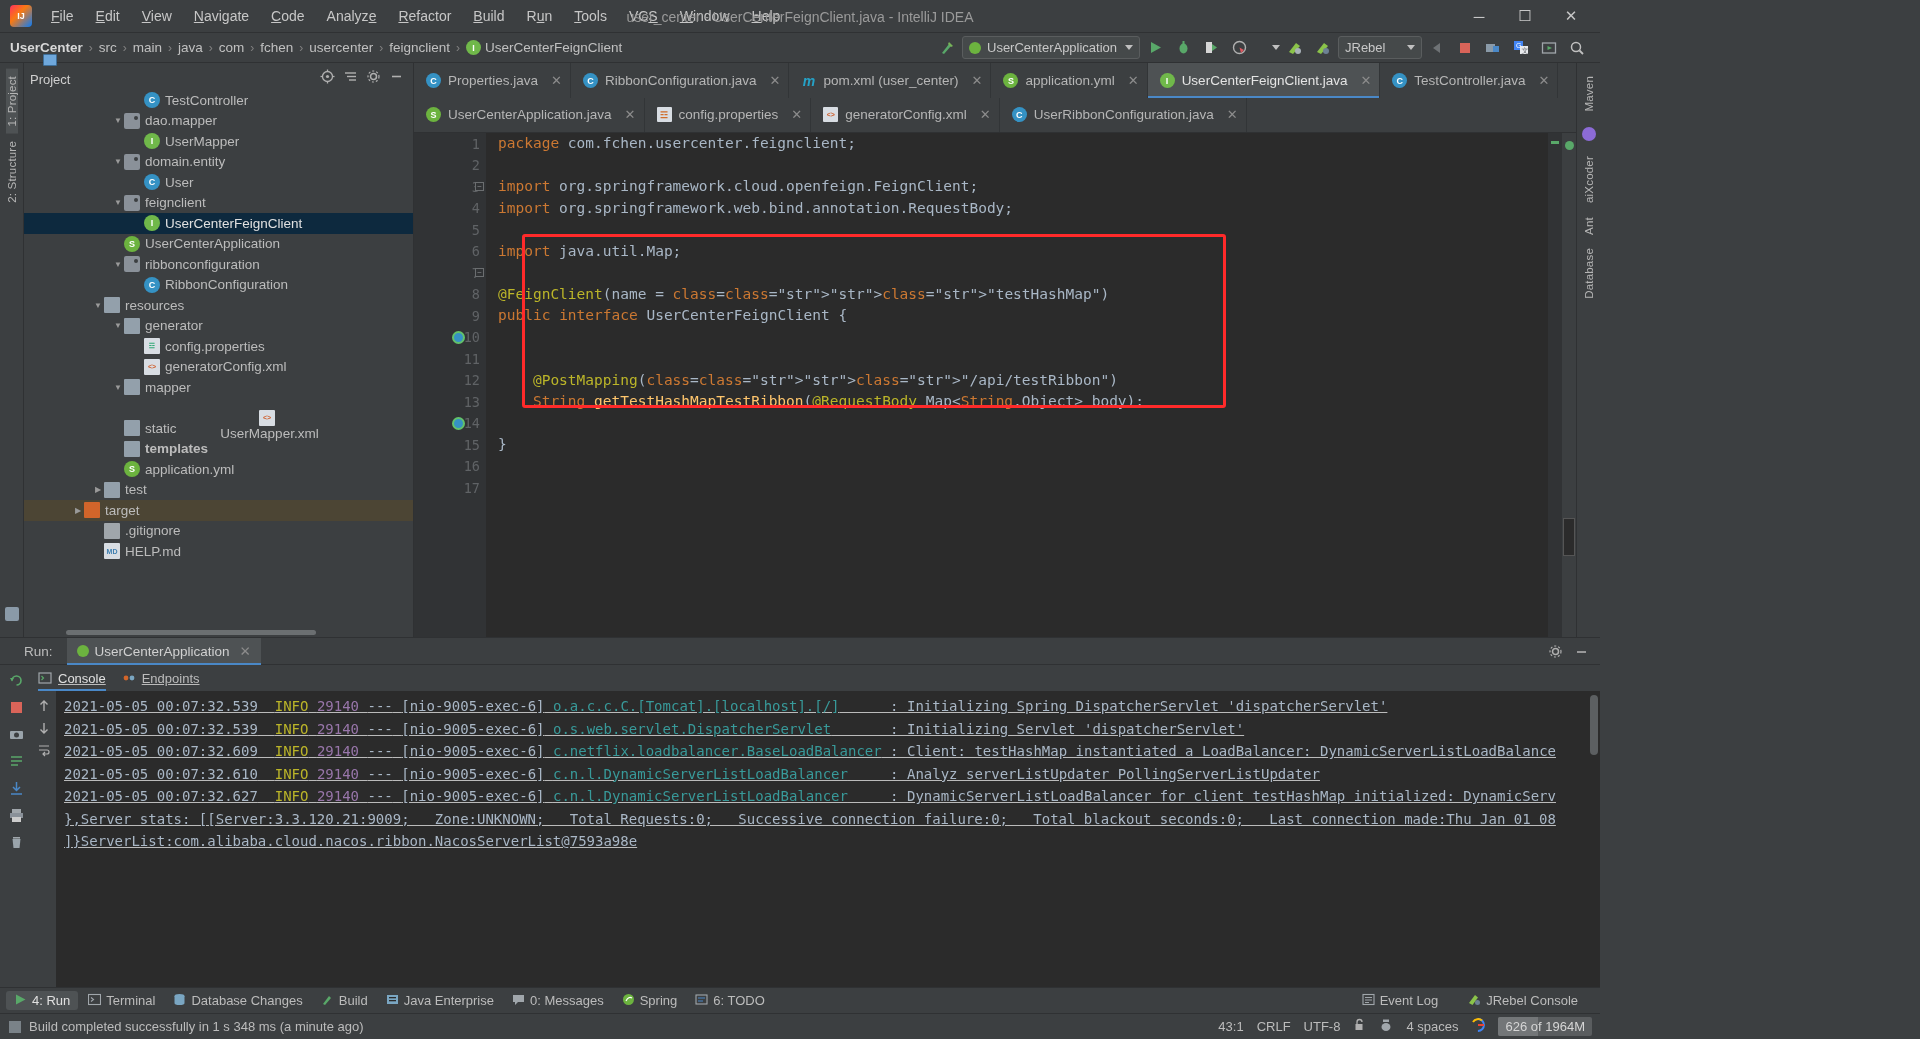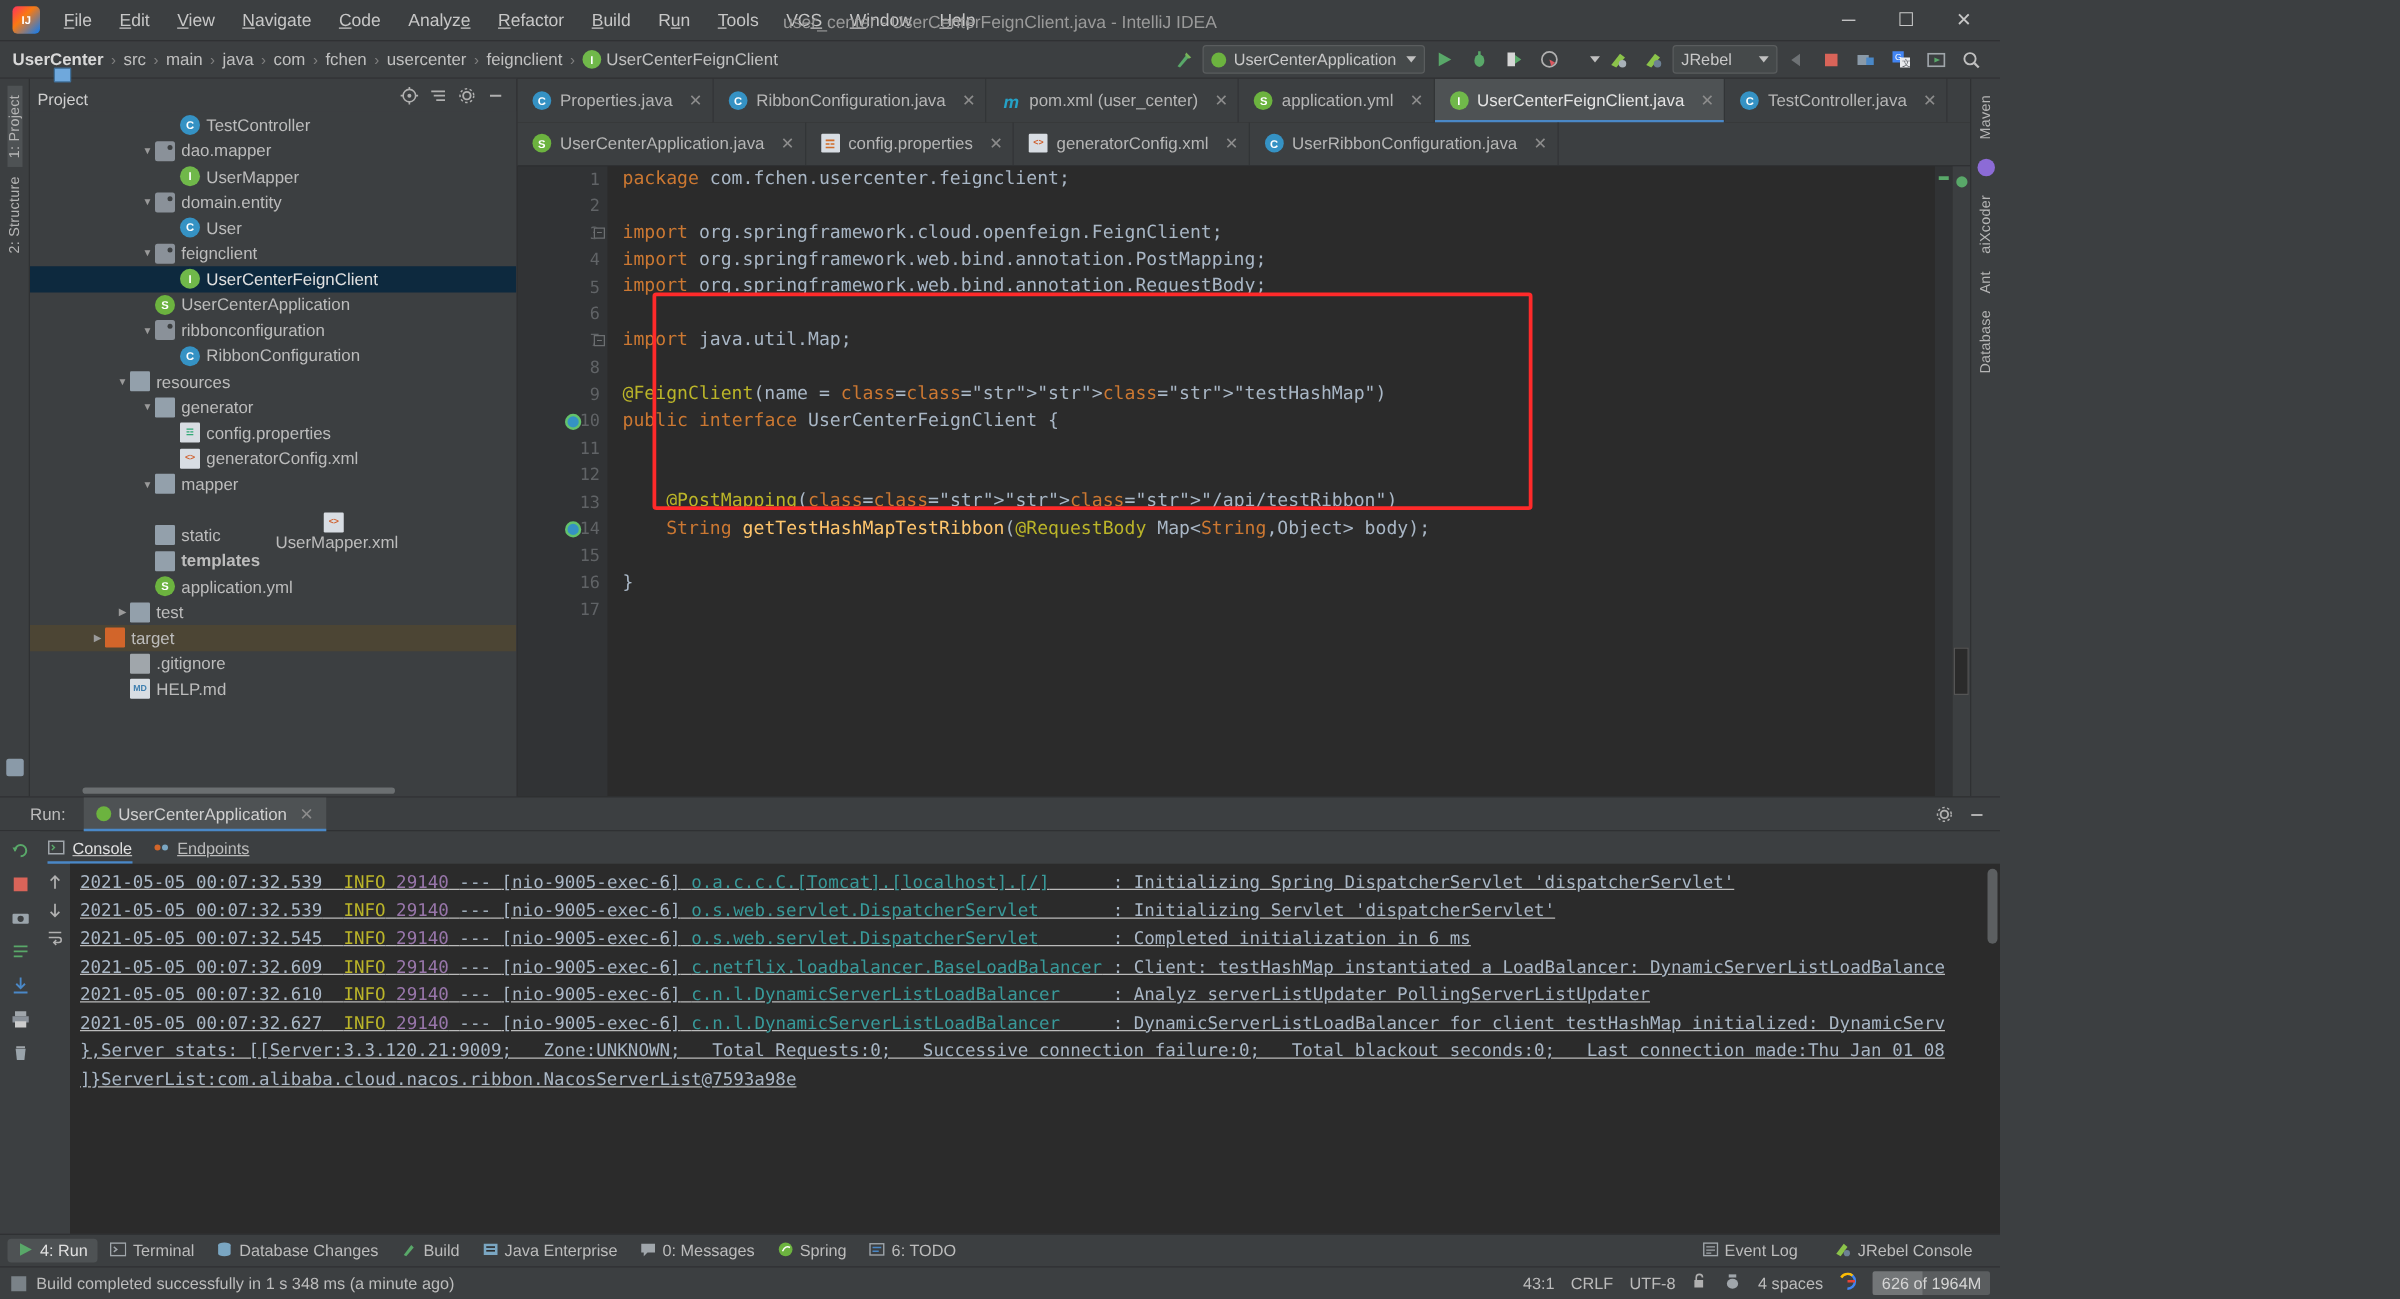--- a/index.html
+++ b/index.html
@@ -607,21 +607,20 @@
             <div class="gmark" style="top: 283.5px;"></div>
             <div class="gline">15</div>
             <div class="gline">16</div>
             <div class="gline">17</div>
           </div>
         <div class="code" id="code">
 
         <div class="cline"><span class="kw">package</span> com.fchen.usercenter.feignclient;</div>
             <div class="cline">&nbsp;</div>
             <div class="cline"><span class="kw">import</span> org.springframework.cloud.openfeign.FeignClient;</div>
-            <div class="cline"><span class="kw">import</span> org.springframework.web.bind.annotation.PostMapping;</div>
             <div class="cline"><span class="kw">import</span> org.springframework.web.bind.annotation.RequestBody;</div>
             <div class="cline">&nbsp;</div>
             <div class="cline"><span class="kw">import</span> java.util.Map;</div>
             <div class="cline">&nbsp;</div>
             <div class="cline"><span class="ann">@FeignClient</span>(name = <span <span="" class="kw">class</span>=<span <span="" class="kw">class</span>="str"&gt;"str"&gt;<span <span="" class="kw">class</span>="str"&gt;"testHashMap")</div>
             <div class="cline"><span class="kw">public</span> <span class="kw">interface</span> UserCenterFeignClient {</div>
             <div class="cline">&nbsp;</div>
             <div class="cline">&nbsp;</div>
             <div class="cline">    <span class="ann">@PostMapping</span>(<span <span="" class="kw">class</span>=<span <span="" class="kw">class</span>="str"&gt;"str"&gt;<span <span="" class="kw">class</span>="str"&gt;"/api/testRibbon")</div>
             <div class="cline">    <span class="kw">String</span> <span class="mth">getTestHashMapTestRibbon</span>(<span class="ann">@RequestBody</span> Map&lt;<span class="kw">String</span>,Object&gt; body);</div>
@@ -750,21 +749,20 @@
             <div class="rb">
               <svg width="14" height="14" viewBox="0 0 14 14">
                   <path d="M2 3 H12 M2 7 H10 A2 2 0 0 1 10 11 H6 M8 9 L6 11 L8 13" stroke="#b0b0b0" stroke-width="1.2" fill="none"></path>
                 </svg>
             </div>
           </div>
           <div class="console" id="console">
 
           <div class="logline"><span class="lg-time">2021-05-05 00:07:32.539</span>  <span class="lg-info">INFO</span> <span class="lg-pid">29140</span> <span class="lg-msg">---</span> <span class="lg-thread">[nio-9005-exec-6]</span> <span class="lg-logger">o.a.c.c.C.[Tomcat].[localhost].[/]</span><span class="lg-msg">      : Initializing Spring DispatcherServlet 'dispatcherServlet'</span></div>
               <div class="logline"><span class="lg-time">2021-05-05 00:07:32.539</span>  <span class="lg-info">INFO</span> <span class="lg-pid">29140</span> <span class="lg-msg">---</span> <span class="lg-thread">[nio-9005-exec-6]</span> <span class="lg-logger">o.s.web.servlet.DispatcherServlet</span><span class="lg-msg">       : Initializing Servlet 'dispatcherServlet'</span></div>
-              <div class="logline"><span class="lg-time">2021-05-05 00:07:32.545</span>  <span class="lg-info">INFO</span> <span class="lg-pid">29140</span> <span class="lg-msg">---</span> <span class="lg-thread">[nio-9005-exec-6]</span> <span class="lg-logger">o.s.web.servlet.DispatcherServlet</span><span class="lg-msg">       : Completed initialization in 6 ms</span></div>
               <div class="logline"><span class="lg-time">2021-05-05 00:07:32.609</span>  <span class="lg-info">INFO</span> <span class="lg-pid">29140</span> <span class="lg-msg">---</span> <span class="lg-thread">[nio-9005-exec-6]</span> <span class="lg-logger">c.netflix.loadbalancer.BaseLoadBalancer</span><span class="lg-msg"> : Client: testHashMap instantiated a LoadBalancer: DynamicServerListLoadBalance</span></div>
               <div class="logline"><span class="lg-time">2021-05-05 00:07:32.610</span>  <span class="lg-info">INFO</span> <span class="lg-pid">29140</span> <span class="lg-msg">---</span> <span class="lg-thread">[nio-9005-exec-6]</span> <span class="lg-logger">c.n.l.DynamicServerListLoadBalancer</span><span class="lg-msg">     : Analyz serverListUpdater PollingServerListUpdater</span></div>
               <div class="logline"><span class="lg-time">2021-05-05 00:07:32.627</span>  <span class="lg-info">INFO</span> <span class="lg-pid">29140</span> <span class="lg-msg">---</span> <span class="lg-thread">[nio-9005-exec-6]</span> <span class="lg-logger">c.n.l.DynamicServerListLoadBalancer</span><span class="lg-msg">     : DynamicServerListLoadBalancer for client testHashMap initialized: DynamicServ</span></div>
               <div class="logline">},Server stats: [[Server:3.3.120.21:9009;   Zone:UNKNOWN;   Total Requests:0;   Successive connection failure:0;   Total blackout seconds:0;   Last connection made:Thu Jan 01 08</div>
               <div class="logline">]}ServerList:com.alibaba.cloud.nacos.ribbon.NacosServerList@7593a98e</div>
               <div class="console-scroll"></div>
             </div>
         </div>
       </div>
     </div>

